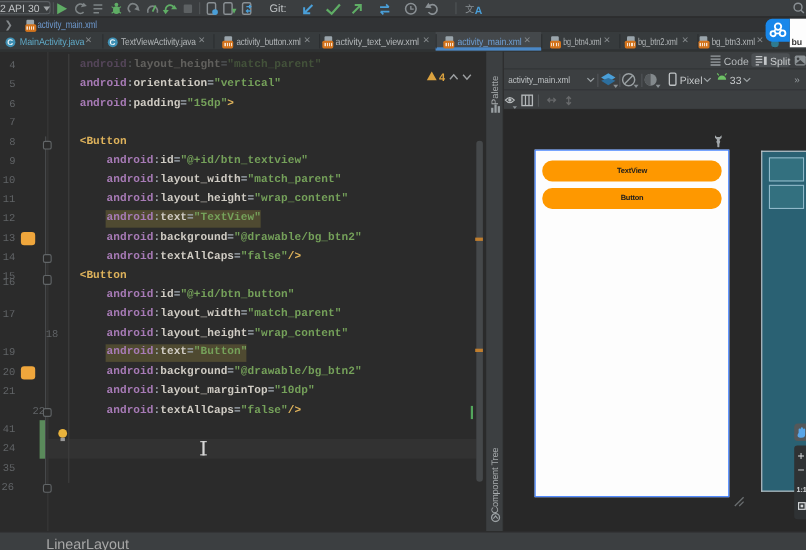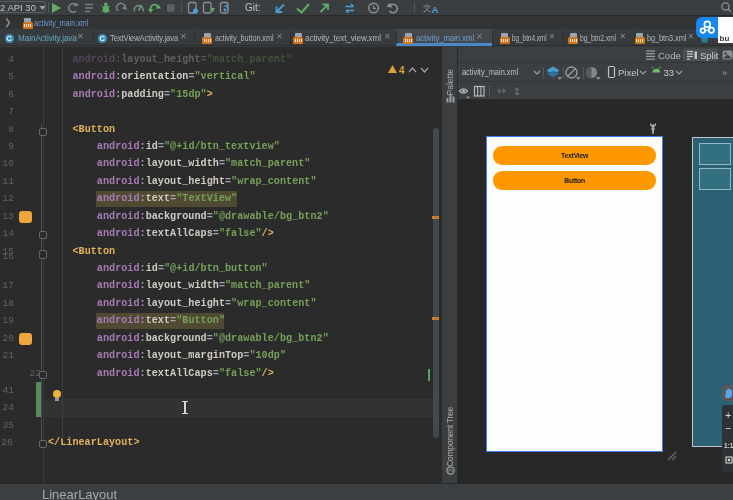--- a/index.html
+++ b/index.html
@@ -171,21 +171,21 @@
   <div class="ln" style="top:74.09px;">8</div>
   <div class="ln" style="top:91.52px;">9</div>
   <div class="ln" style="top:108.95px;">10</div>
   <div class="ln" style="top:126.38px;">11</div>
   <div class="ln" style="top:143.81px;">12</div>
   <div class="ln" style="top:161.24px;">13</div>
   <div class="ln" style="top:178.67px;">14</div>
   <div class="ln" style="top:196.1px;font-family:Liberation Mono, monospace;">15</div>
   <div class="ln" style="top:201px;">16</div>
   <div class="ln" style="top:230.96px;">17</div>
-  <div class="ln" style="top:248.39px;">18</div>
+  <div class="ln" style="top:248.39px;padding-left:39px;">18</div>
   <div class="ln" style="top:265.82px;">19</div>
   <div class="ln" style="top:283.25px;">20</div>
   <div class="ln" style="top:300.68px;">21</div>
   <div class="ln" style="top:318.11px;padding-left:27px;">22</div>
   <div class="ln" style="top:335.54px;">41</div>
   <div class="ln" style="top:352.97px;">24</div>
   <div class="ln" style="top:370.4px;">35</div>
   <div class="ln" style="top:387.83px;text-align:center;">26</div>
   <div class="cl" style="top:4.37px;opacity:.33;">    <span class="n">android</span><span class="p">:</span><span class="a">layout_height</span><span class="p">=</span><span class="v">"match_parent"</span></div>
   <div class="cl" style="top:21.8px;">    <span class="n">android</span><span class="p">:</span><span class="a">orientation</span><span class="p">=</span><span class="v">"vertical"</span></div>
@@ -198,21 +198,20 @@
   <div class="cl" style="top:161.24px;">        <span class="n">android</span><span class="p">:</span><span class="a">background</span><span class="p">=</span><span class="v">"@drawable/bg_btn2"</span></div>
   <div class="cl" style="top:178.67px;">        <span class="n">android</span><span class="p">:</span><span class="a">textAllCaps</span><span class="p">=</span><span class="v">"false"</span><span class="t">/&gt;</span></div>
   <div class="cl" style="top:196.1px;">    <span class="t">&lt;Button</span></div>
   <div class="cl" style="top:213.53px;">        <span class="n">android</span><span class="p">:</span><span class="a">id</span><span class="p">=</span><span class="v">"@+id/btn_button"</span></div>
   <div class="cl" style="top:230.96px;">        <span class="n">android</span><span class="p">:</span><span class="a">layout_width</span><span class="p">=</span><span class="v">"match_parent"</span></div>
   <div class="cl" style="top:248.39px;">        <span class="n">android</span><span class="p">:</span><span class="a">layout_height</span><span class="p">=</span><span class="v">"wrap_content"</span></div>
   <div class="cl" style="top:265.82px;">        <span class="n">android</span><span class="p">:</span><span class="a">text</span><span class="p">=</span><span class="v">"Button"</span></div>
   <div class="cl" style="top:283.25px;">        <span class="n">android</span><span class="p">:</span><span class="a">background</span><span class="p">=</span><span class="v">"@drawable/bg_btn2"</span></div>
   <div class="cl" style="top:300.68px;">        <span class="n">android</span><span class="p">:</span><span class="a">layout_marginTop</span><span class="p">=</span><span class="v">"10dp"</span></div>
   <div class="cl" style="top:318.11px;">        <span class="n">android</span><span class="p">:</span><span class="a">textAllCaps</span><span class="p">=</span><span class="v">"false"</span><span class="t">/&gt;</span></div>
-  <div class="cl" style="top:387.83px;"><span class="t">&lt;/LinearLayout&gt;</span></div>
   <div class="abs" style="left:40.8px;top:77.5px;width:1px;height:320px;background:#4a4c4e;"></div>
   <div class="abs" style="left:62px;top:2px;width:1px;height:390px;background:#3f3f3f;"></div>
 
   <div class="abs" style="left:19px;top:164.2px;width:12.5px;height:12.5px;border-radius:3px;background:#efa63c;"></div>
   <div class="abs" style="left:19px;top:286.2px;width:12.5px;height:12.5px;border-radius:3px;background:#efa63c;"></div>
 
   <div class="fold" style="top:81px;"></div>
   <div class="fold" style="top:184.3px;"></div>
   <div class="fold" style="top:203.6px;"></div>
   <div class="fold" style="top:324.3px;"></div>

